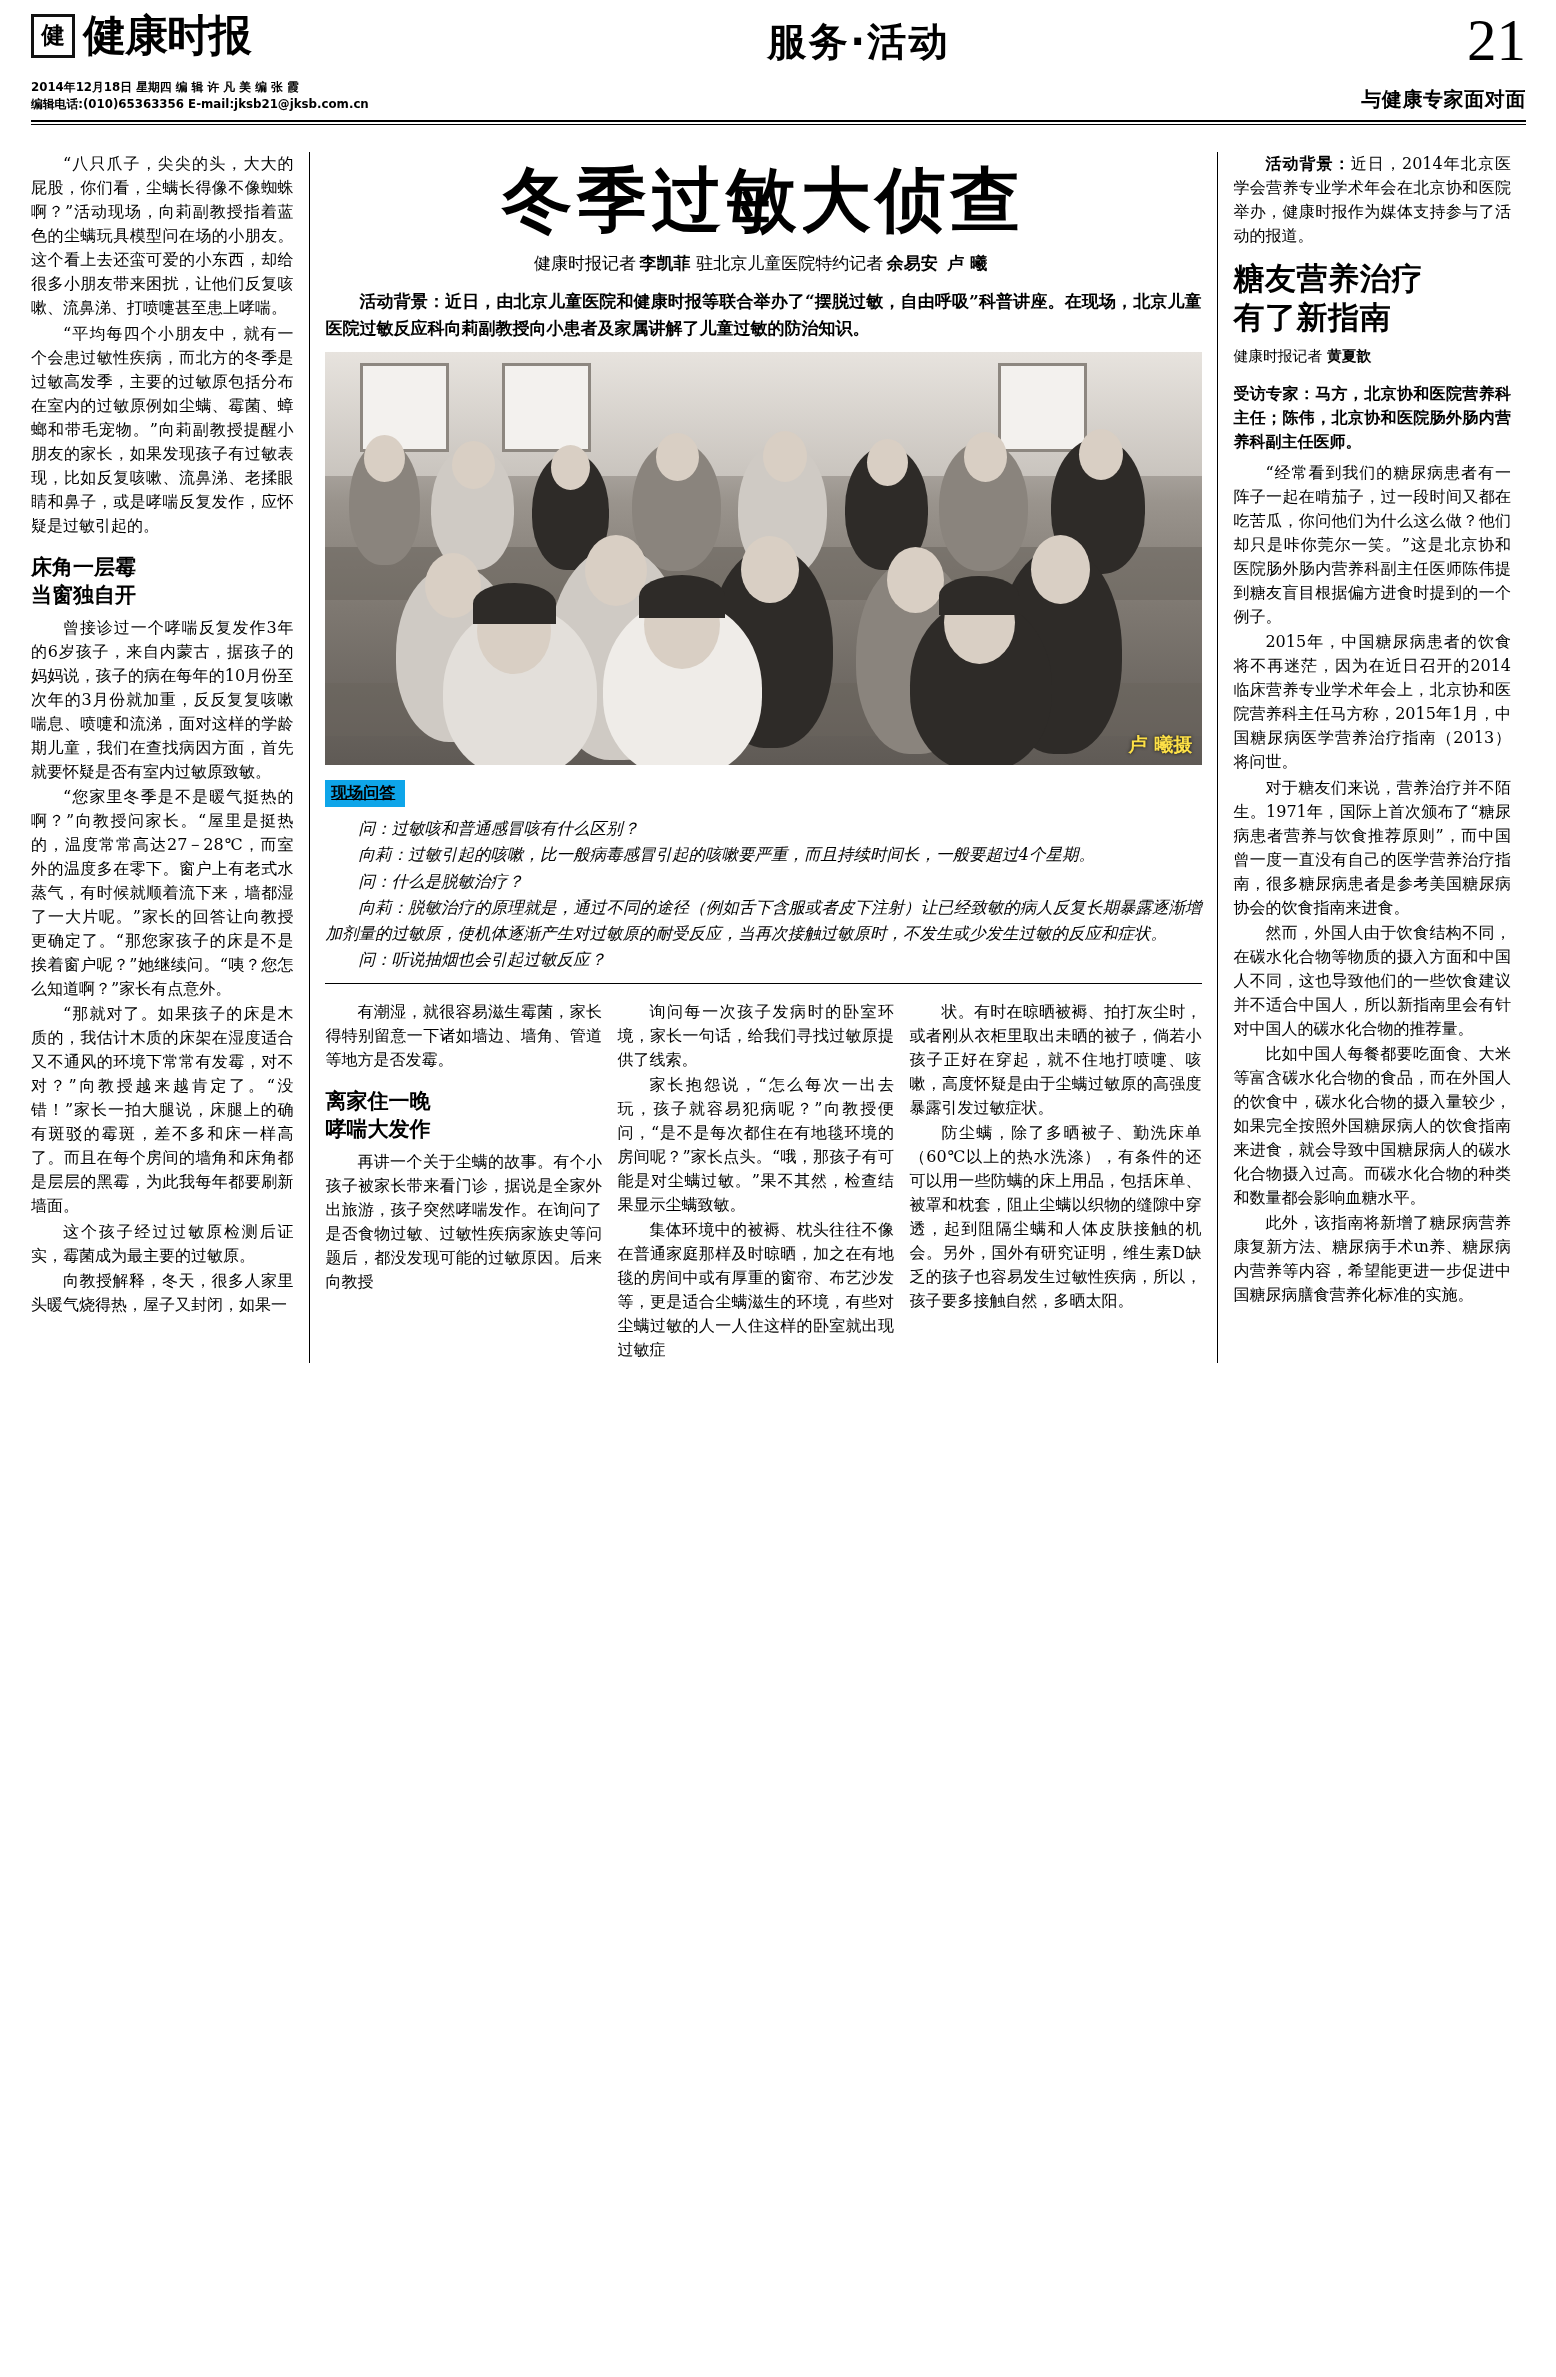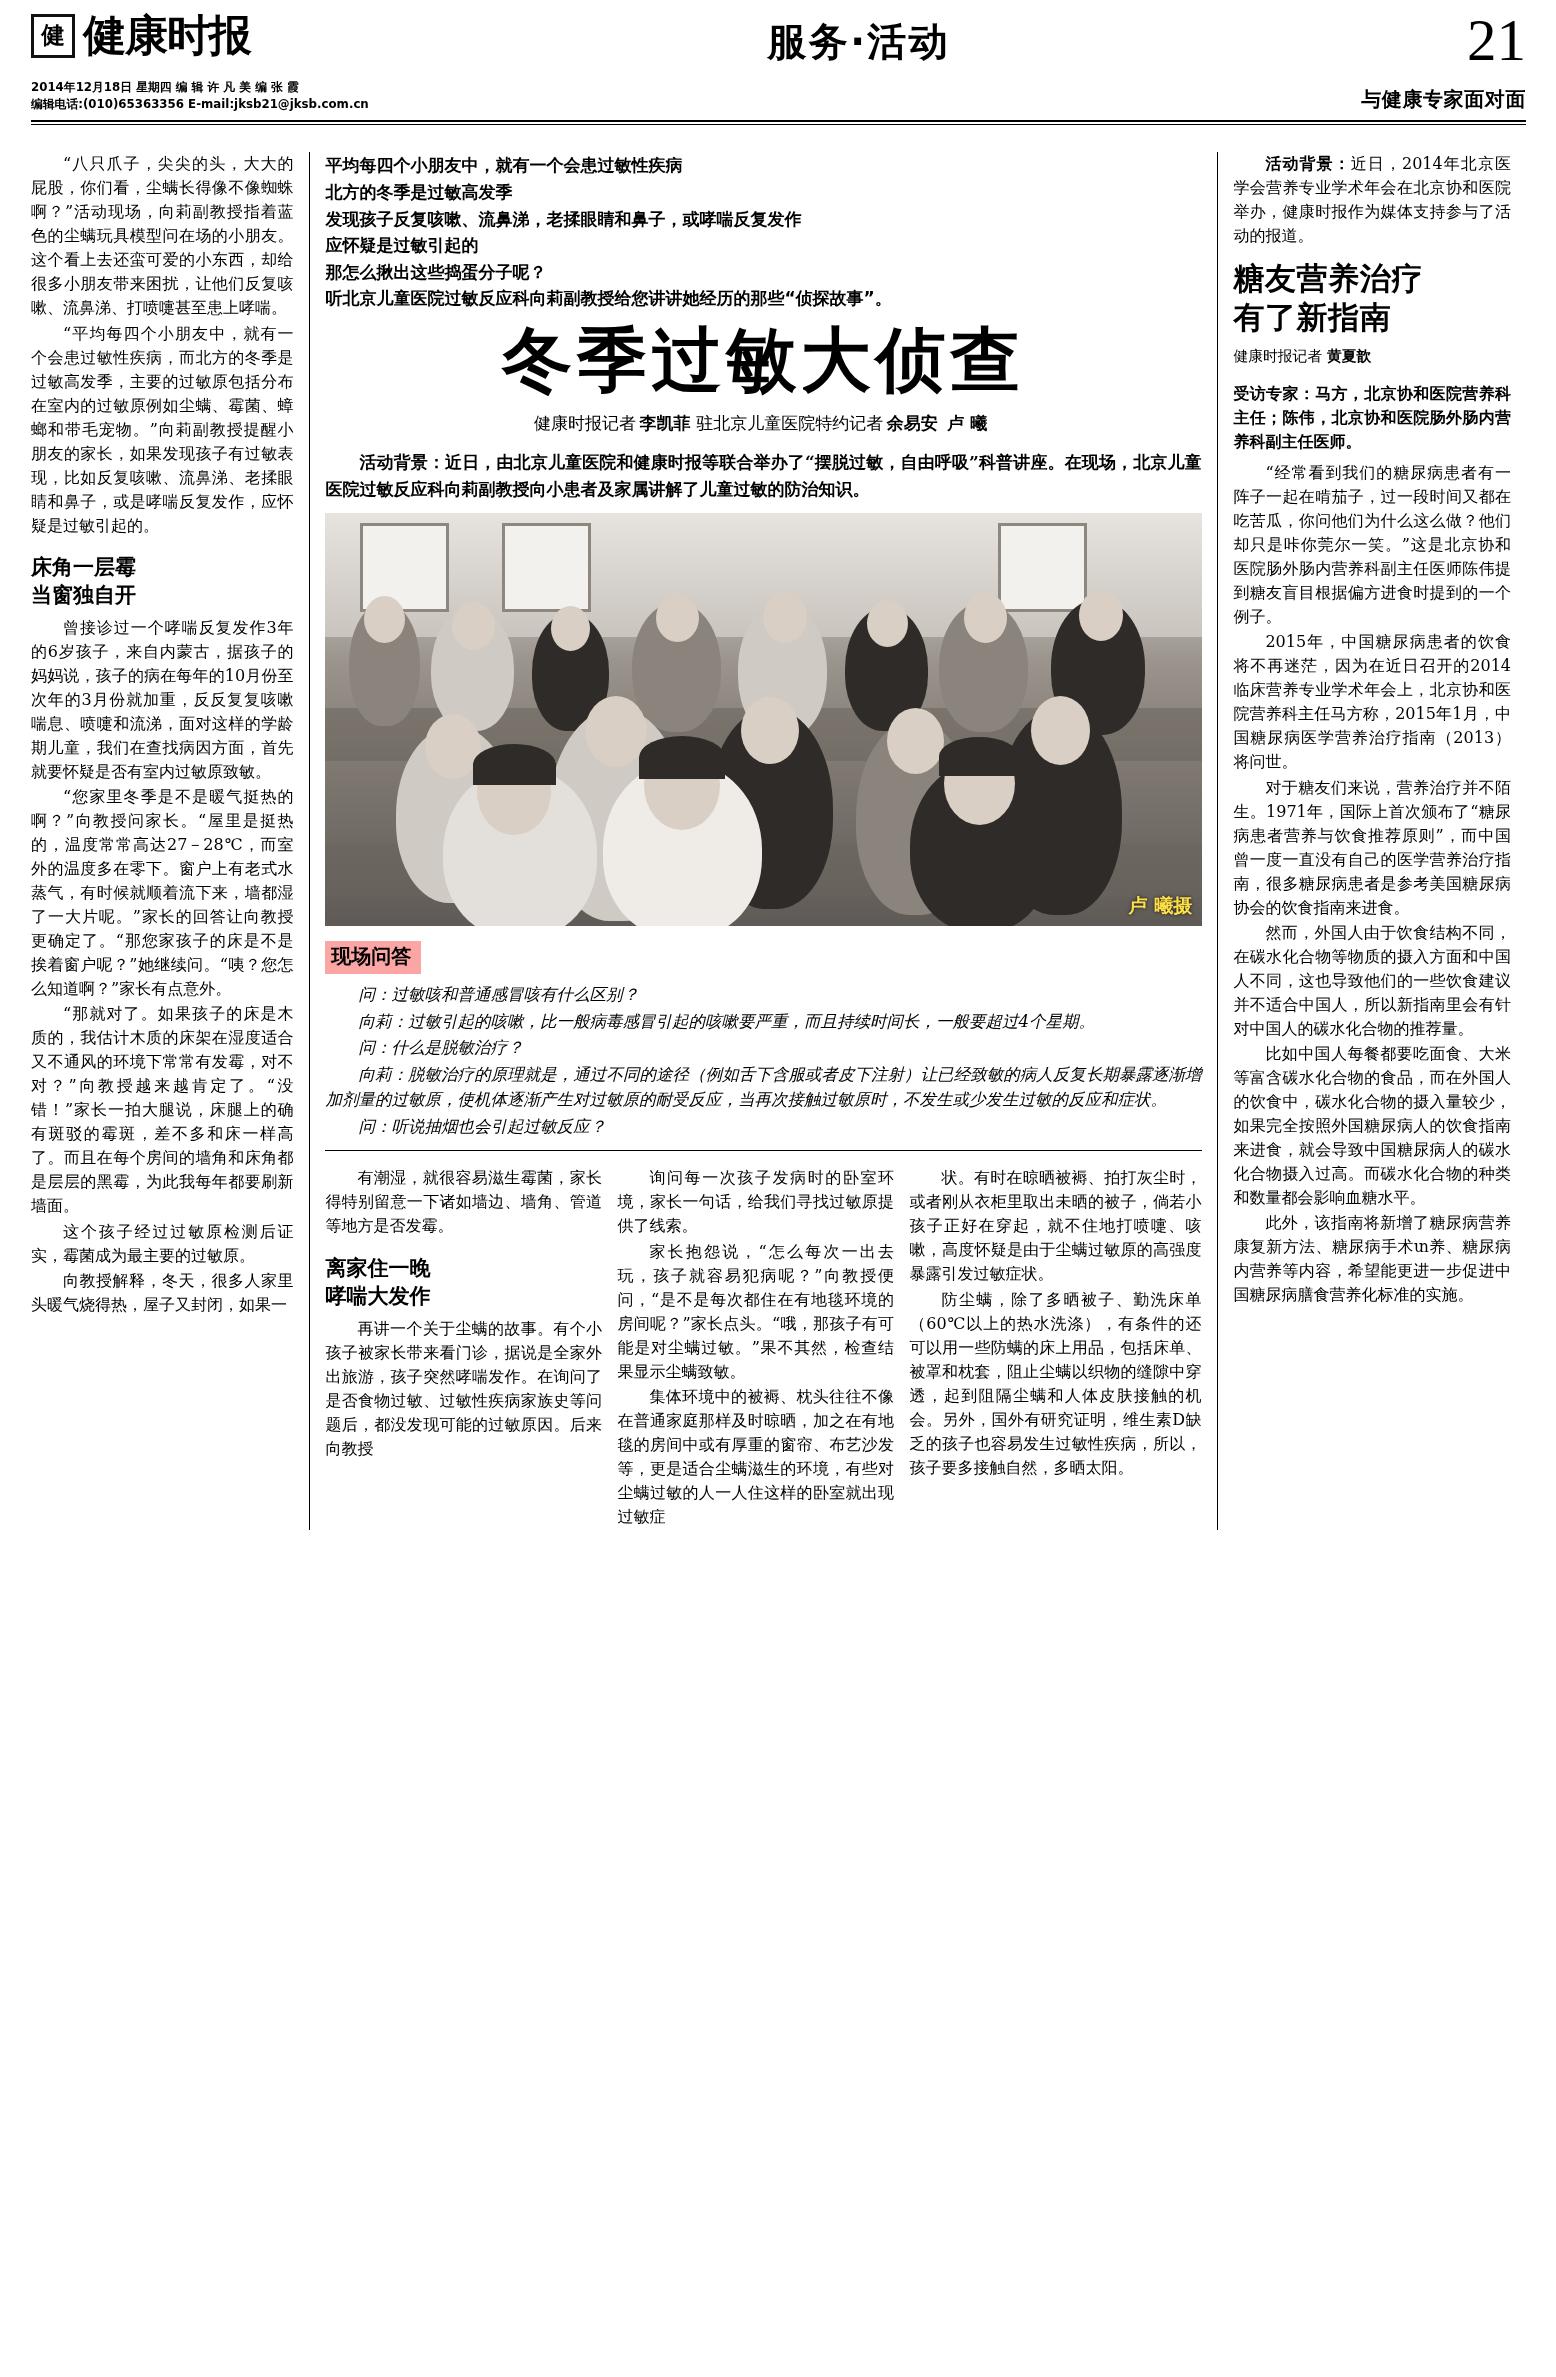--- a/index.html
+++ b/index.html
@@ -232,26 +232,27 @@
   .ph-mid { background:#8a847d; }
   .ph-dark { background:#2e2b28; }
   .ph-skin { background:#d9cfc4; }
   .ph-chairrow {
     position:absolute; left:0; right:0; height:53px; background:#6a645d; opacity:.55;
   }
 
   
   .qa-head {
     font-family: "DejaVu Sans", sans-serif;
-    font-size: 20px;
-    font-weight: bold;
-    background: #fca5a5;
+    font-size: 16px;
+    font-weight: bold;
+    background: #0ea5e9;
     display: inline-block;
     padding: 2.4px 9.4px 3.5px 5.9px;
     margin: 9.4px 0 8.3px 0;
+    text-decoration: underline;
   }
   p.qa {
     font-family: "DejaVu Serif", serif;
     font-size: 16.5px;
     line-height: 25.4px;
     text-align: justify;
     text-indent: 2em;
     margin: 0 0 1.2px 0;
     font-style: italic;
   }
@@ -347,28 +348,20 @@
 
       <p class="body">曾接诊过一个哮喘反复发作3年的6岁孩子，来自内蒙古，据孩子的妈妈说，孩子的病在每年的10月份至次年的3月份就加重，反反复复咳嗽喘息、喷嚏和流涕，面对这样的学龄期儿童，我们在查找病因方面，首先就要怀疑是否有室内过敏原致敏。</p>
       <p class="body">“您家里冬季是不是暖气挺热的啊？”向教授问家长。“屋里是挺热的，温度常常高达27－28℃，而室外的温度多在零下。窗户上有老式水蒸气，有时候就顺着流下来，墙都湿了一大片呢。”家长的回答让向教授更确定了。“那您家孩子的床是不是挨着窗户呢？”她继续问。“咦？您怎么知道啊？”家长有点意外。</p>
       <p class="body">“那就对了。如果孩子的床是木质的，我估计木质的床架在湿度适合又不通风的环境下常常有发霉，对不对？”向教授越来越肯定了。“没错！”家长一拍大腿说，床腿上的确有斑驳的霉斑，差不多和床一样高了。而且在每个房间的墙角和床角都是层层的黑霉，为此我每年都要刷新墙面。</p>
       <p class="body">这个孩子经过过敏原检测后证实，霉菌成为最主要的过敏原。</p>
       <p class="body">向教授解释，冬天，很多人家里头暖气烧得热，屋子又封闭，如果一</p>
     </div>
 
     <div class="col-mid">
 
-      <div class="deck">
-        <div>平均每四个小朋友中，就有一个会患过敏性疾病</div>
-        <div>北方的冬季是过敏高发季</div>
-        <div>发现孩子反复咳嗽、流鼻涕，老揉眼睛和鼻子，或哮喘反复发作</div>
-        <div>应怀疑是过敏引起的</div>
-        <div>那怎么揪出这些捣蛋分子呢？</div>
-        <div>听北京儿童医院过敏反应科向莉副教授给您讲讲她经历的那些“侦探故事”。</div>
-      </div>
 
       <h1 class="headline">冬季过敏大侦查</h1>
 
       <div class="byline">
         <span>健康时报记者</span><span class="nm">李凯菲</span><span>驻北京儿童医院特约记者</span><span class="nm">余易安</span><span class="nm">卢  曦</span>
       </div>
 
       <p class="lede"><span class="lbl">活动背景：</span><span>近日，由北京儿童医院和健康时报等联合举办了“摆脱过敏，自由呼吸”科普讲座。在现场，北京儿童医院过敏反应科向莉副教授向小患者及家属讲解了儿童过敏的防治知识。</span></p>
 
       

